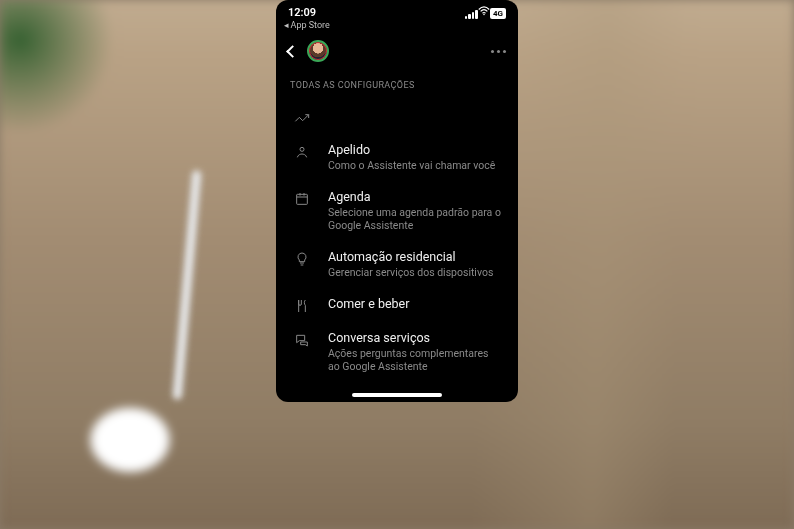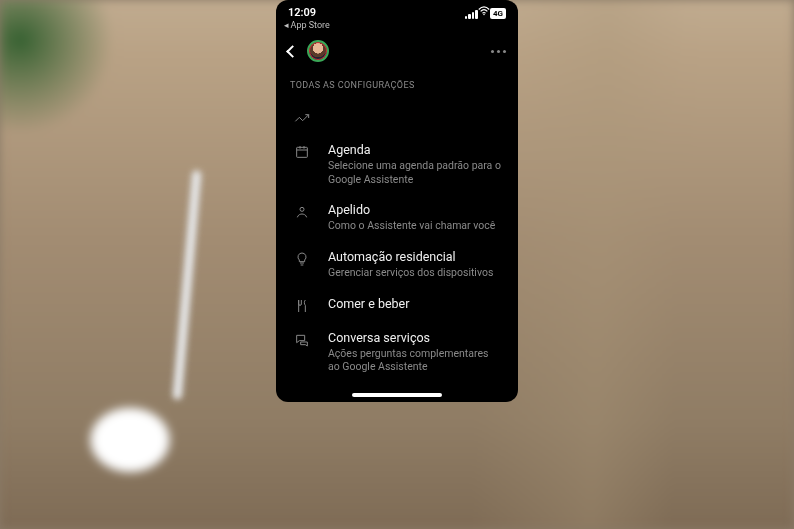--- a/index.html
+++ b/index.html
@@ -184,48 +184,48 @@
           <svg class="icn" viewBox="0 0 24 24">
             <polyline points="2,17 8,11 13,16 22,7"></polyline>
             <polyline points="17,7 22,7 22,12"></polyline>
           </svg>
         </div>
     </div>
 
     <div class="item">
       <div class="icon-col">
           <svg class="icn" viewBox="0 0 24 24">
+            <circle cx="12" cy="8" r="3"></circle>
+            <path d="M5 20c1-4 5-5 7-5s6 1 7 5"></path>
+          </svg>
+        </div>
+      <div class="txt-col">
+        <div class="item-title">Apelido</div>
+        <div class="item-sub">Como o Assistente vai chamar você</div>
+      </div>
+    </div>
+
+    <div class="item">
+      <div class="icon-col">
+          <svg class="icn" viewBox="0 0 24 24">
             <rect x="4" y="5" width="16" height="15" rx="1"></rect>
             <line x1="4" y1="9" x2="20" y2="9"></line>
             <line x1="9" y1="3" x2="9" y2="7"></line>
             <line x1="15" y1="3" x2="15" y2="7"></line>
           </svg>
         </div>
       <div class="txt-col">
         <div class="item-title">Agenda</div>
         <div class="item-sub">Selecione uma agenda padrão para o Google Assistente</div>
       </div>
     </div>
 
     <div class="item">
       <div class="icon-col">
           <svg class="icn" viewBox="0 0 24 24">
-            <circle cx="12" cy="8" r="3"></circle>
-            <path d="M5 20c1-4 5-5 7-5s6 1 7 5"></path>
-          </svg>
-        </div>
-      <div class="txt-col">
-        <div class="item-title">Apelido</div>
-        <div class="item-sub">Como o Assistente vai chamar você</div>
-      </div>
-    </div>
-
-    <div class="item">
-      <div class="icon-col">
-          <svg class="icn" viewBox="0 0 24 24">
             <path d="M9 18h6M10 21h4"></path>
             <path d="M12 3a6 6 0 0 0-4 10.5V16h8v-2.5A6 6 0 0 0 12 3z"></path>
           </svg>
         </div>
       <div class="txt-col">
         <div class="item-title">Automação residencial</div>
         <div class="item-sub">Gerenciar serviços dos dispositivos</div>
       </div>
     </div>
 

